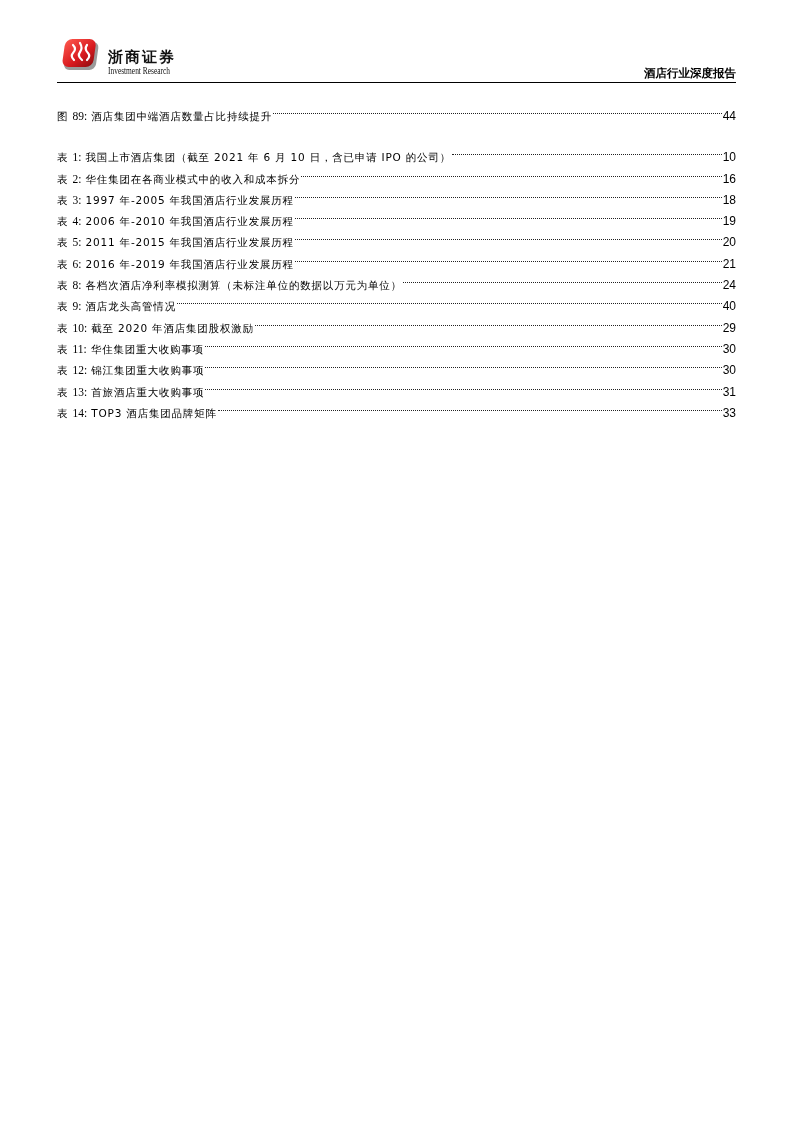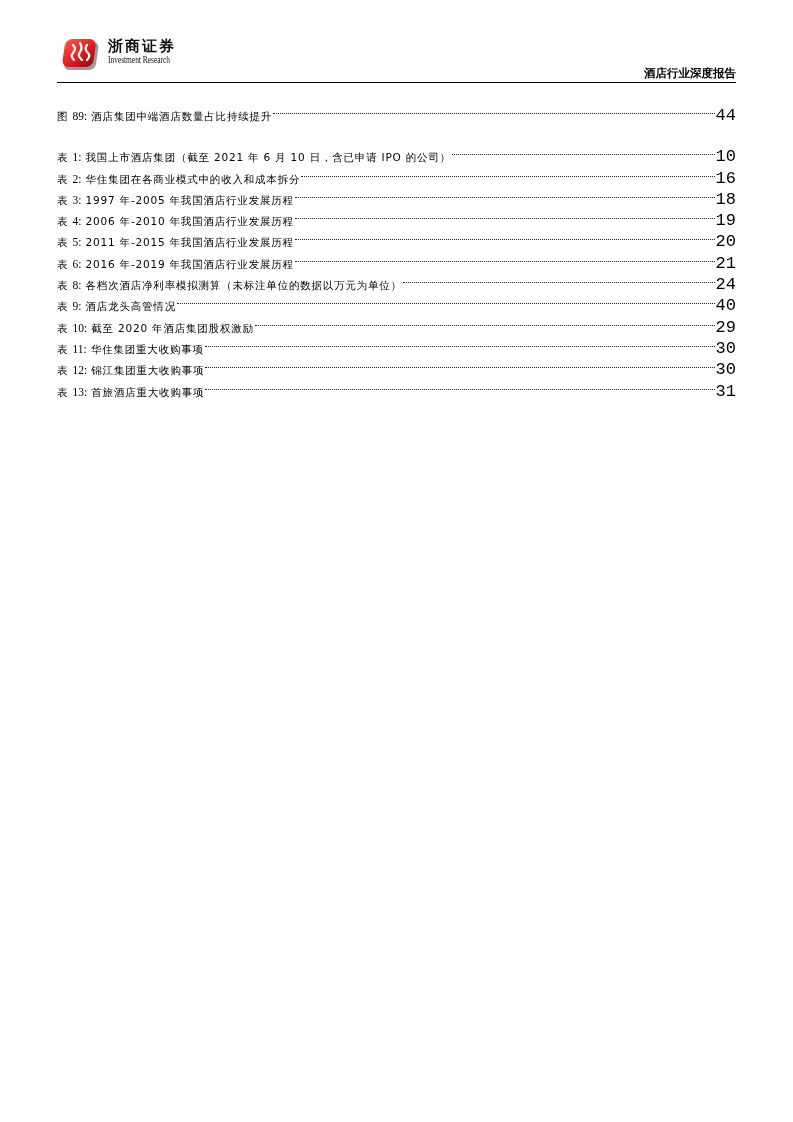--- a/index.html
+++ b/index.html
@@ -1,37 +1,37 @@
 <!DOCTYPE html>
 <html><head>
   <meta charset="utf-8">
   <style>
     html, body { margin: 0; padding: 0; background: #ffffff; }
     body { width: 793px; height: 1122px; position: relative; overflow: hidden;
            font-family: "DejaVu Serif", "Liberation Serif", serif; color: #000; }
     .header { position: absolute; left: 0; top: 0; width: 793px; height: 90px; }
     .logo { position: absolute; left: 62px; top: 36px; width: 40px; height: 36px; }
-    .brand { position: absolute; left: 108px; top: 38px; }
+    .brand { position: absolute; left: 108px; top: 49px; }
     .brand-cn { font-size: 15px; font-weight: bold; letter-spacing: 2px; line-height: 17px;
                 font-family: "DejaVu Serif", serif; color: #111; }
     .brand-en { font-size: 9.5px; line-height: 11px; transform: scaleX(0.78); transform-origin: left;
                 font-family: "Liberation Serif", serif; color: #111; white-space: nowrap; }
     .report-title { position: absolute; right: 57px; top: 66px; font-size: 11.5px; font-weight: bold;
                     font-family: "DejaVu Sans", sans-serif; color: #000; margin-left: 22px; }
     .header-rule { position: absolute; left: 57px; right: 57px; top: 82px; height: 0;
                    border-top: 1.5px solid #000; }
     .toc { position: absolute; left: 57px; width: 679px; }
     .toc-row { position: relative; display: flex; align-items: baseline; height: 21.3px;
                font-size: 11px; line-height: 21.3px; white-space: nowrap; }
     .toc-label { flex: none; font-family: "DejaVu Sans", sans-serif; letter-spacing: 0.8px; font-size: 10.5px; }
     .toc-label .num { font-family: "Liberation Serif", serif; font-size: 11.5px; letter-spacing: 0; }
     .toc-dots { flex: 1 1 auto; overflow: hidden; margin: 0 1px; position: relative; height: 21.3px; }
     .toc-dots::after { content: ""; position: absolute; left: 0; right: 0; bottom: 6px;
                        border-bottom: 1.3px dotted #222; }
-    .toc-page { flex: none; font-family: Liberation Mono, monospace; font-size: 17px; }
+    .toc-page { flex: none; font-family: Liberation Sans, sans-serif; font-size: 12px; }
     .toc-figs { top: 99px; }
     .toc-tables { top: 140px; }
   </style>
 </head>
 <body>
 
 <div class="header">
   <svg class="logo" viewBox="0 0 40 36">
     <defs>
       <linearGradient id="lg" x1="0" y1="0" x2="1" y2="1">
@@ -114,13 +114,18 @@
   <div class="toc-row">
     <span class="toc-label"><span>表</span> <span class="num">12:</span> <span>锦江集团重大收购事项</span></span>
     <span class="toc-dots"></span>
     <span class="toc-page">30</span>
   </div>
   <div class="toc-row">
     <span class="toc-label"><span>表</span> <span class="num">13:</span> <span>首旅酒店重大收购事项</span></span>
     <span class="toc-dots"></span>
     <span class="toc-page">31</span>
   </div>
+  <div class="toc-row">
+    <span class="toc-label"><span>表</span> <span class="num">14:</span> <span>TOP3 酒店集团品牌矩阵</span></span>
+    <span class="toc-dots"></span>
+    <span class="toc-page">33</span>
+  </div>
 </div>
 
 </body></html>

